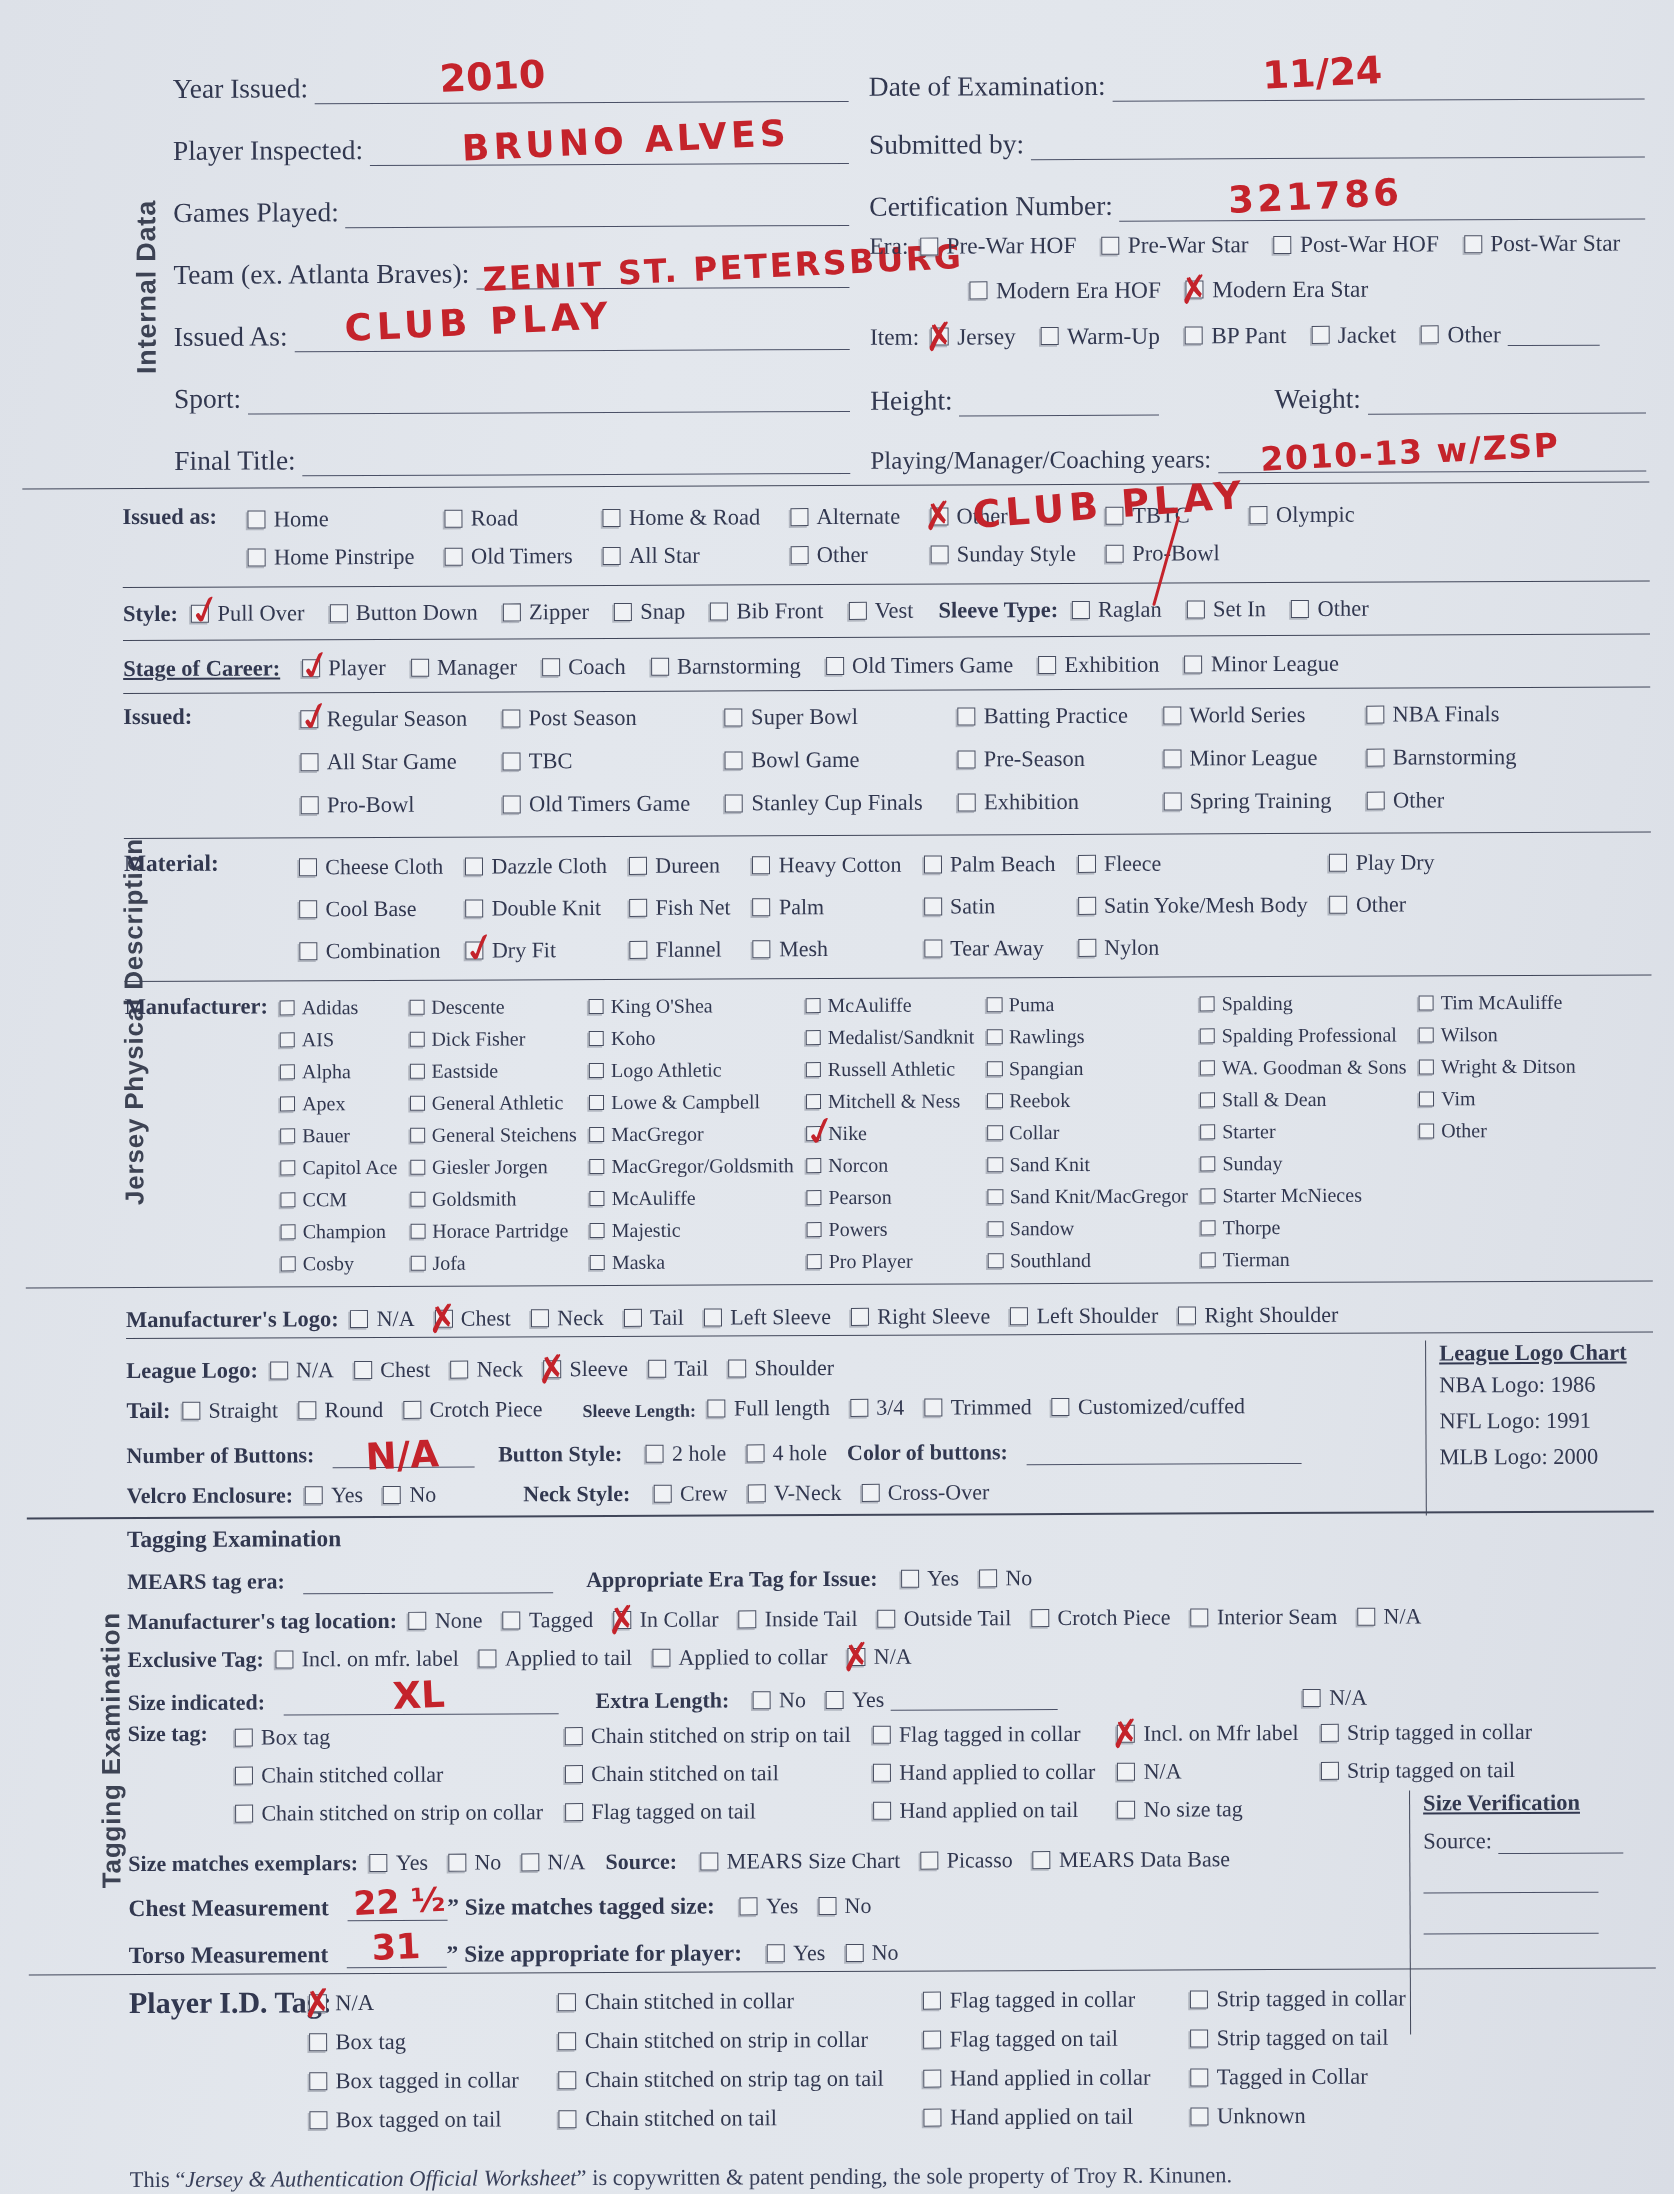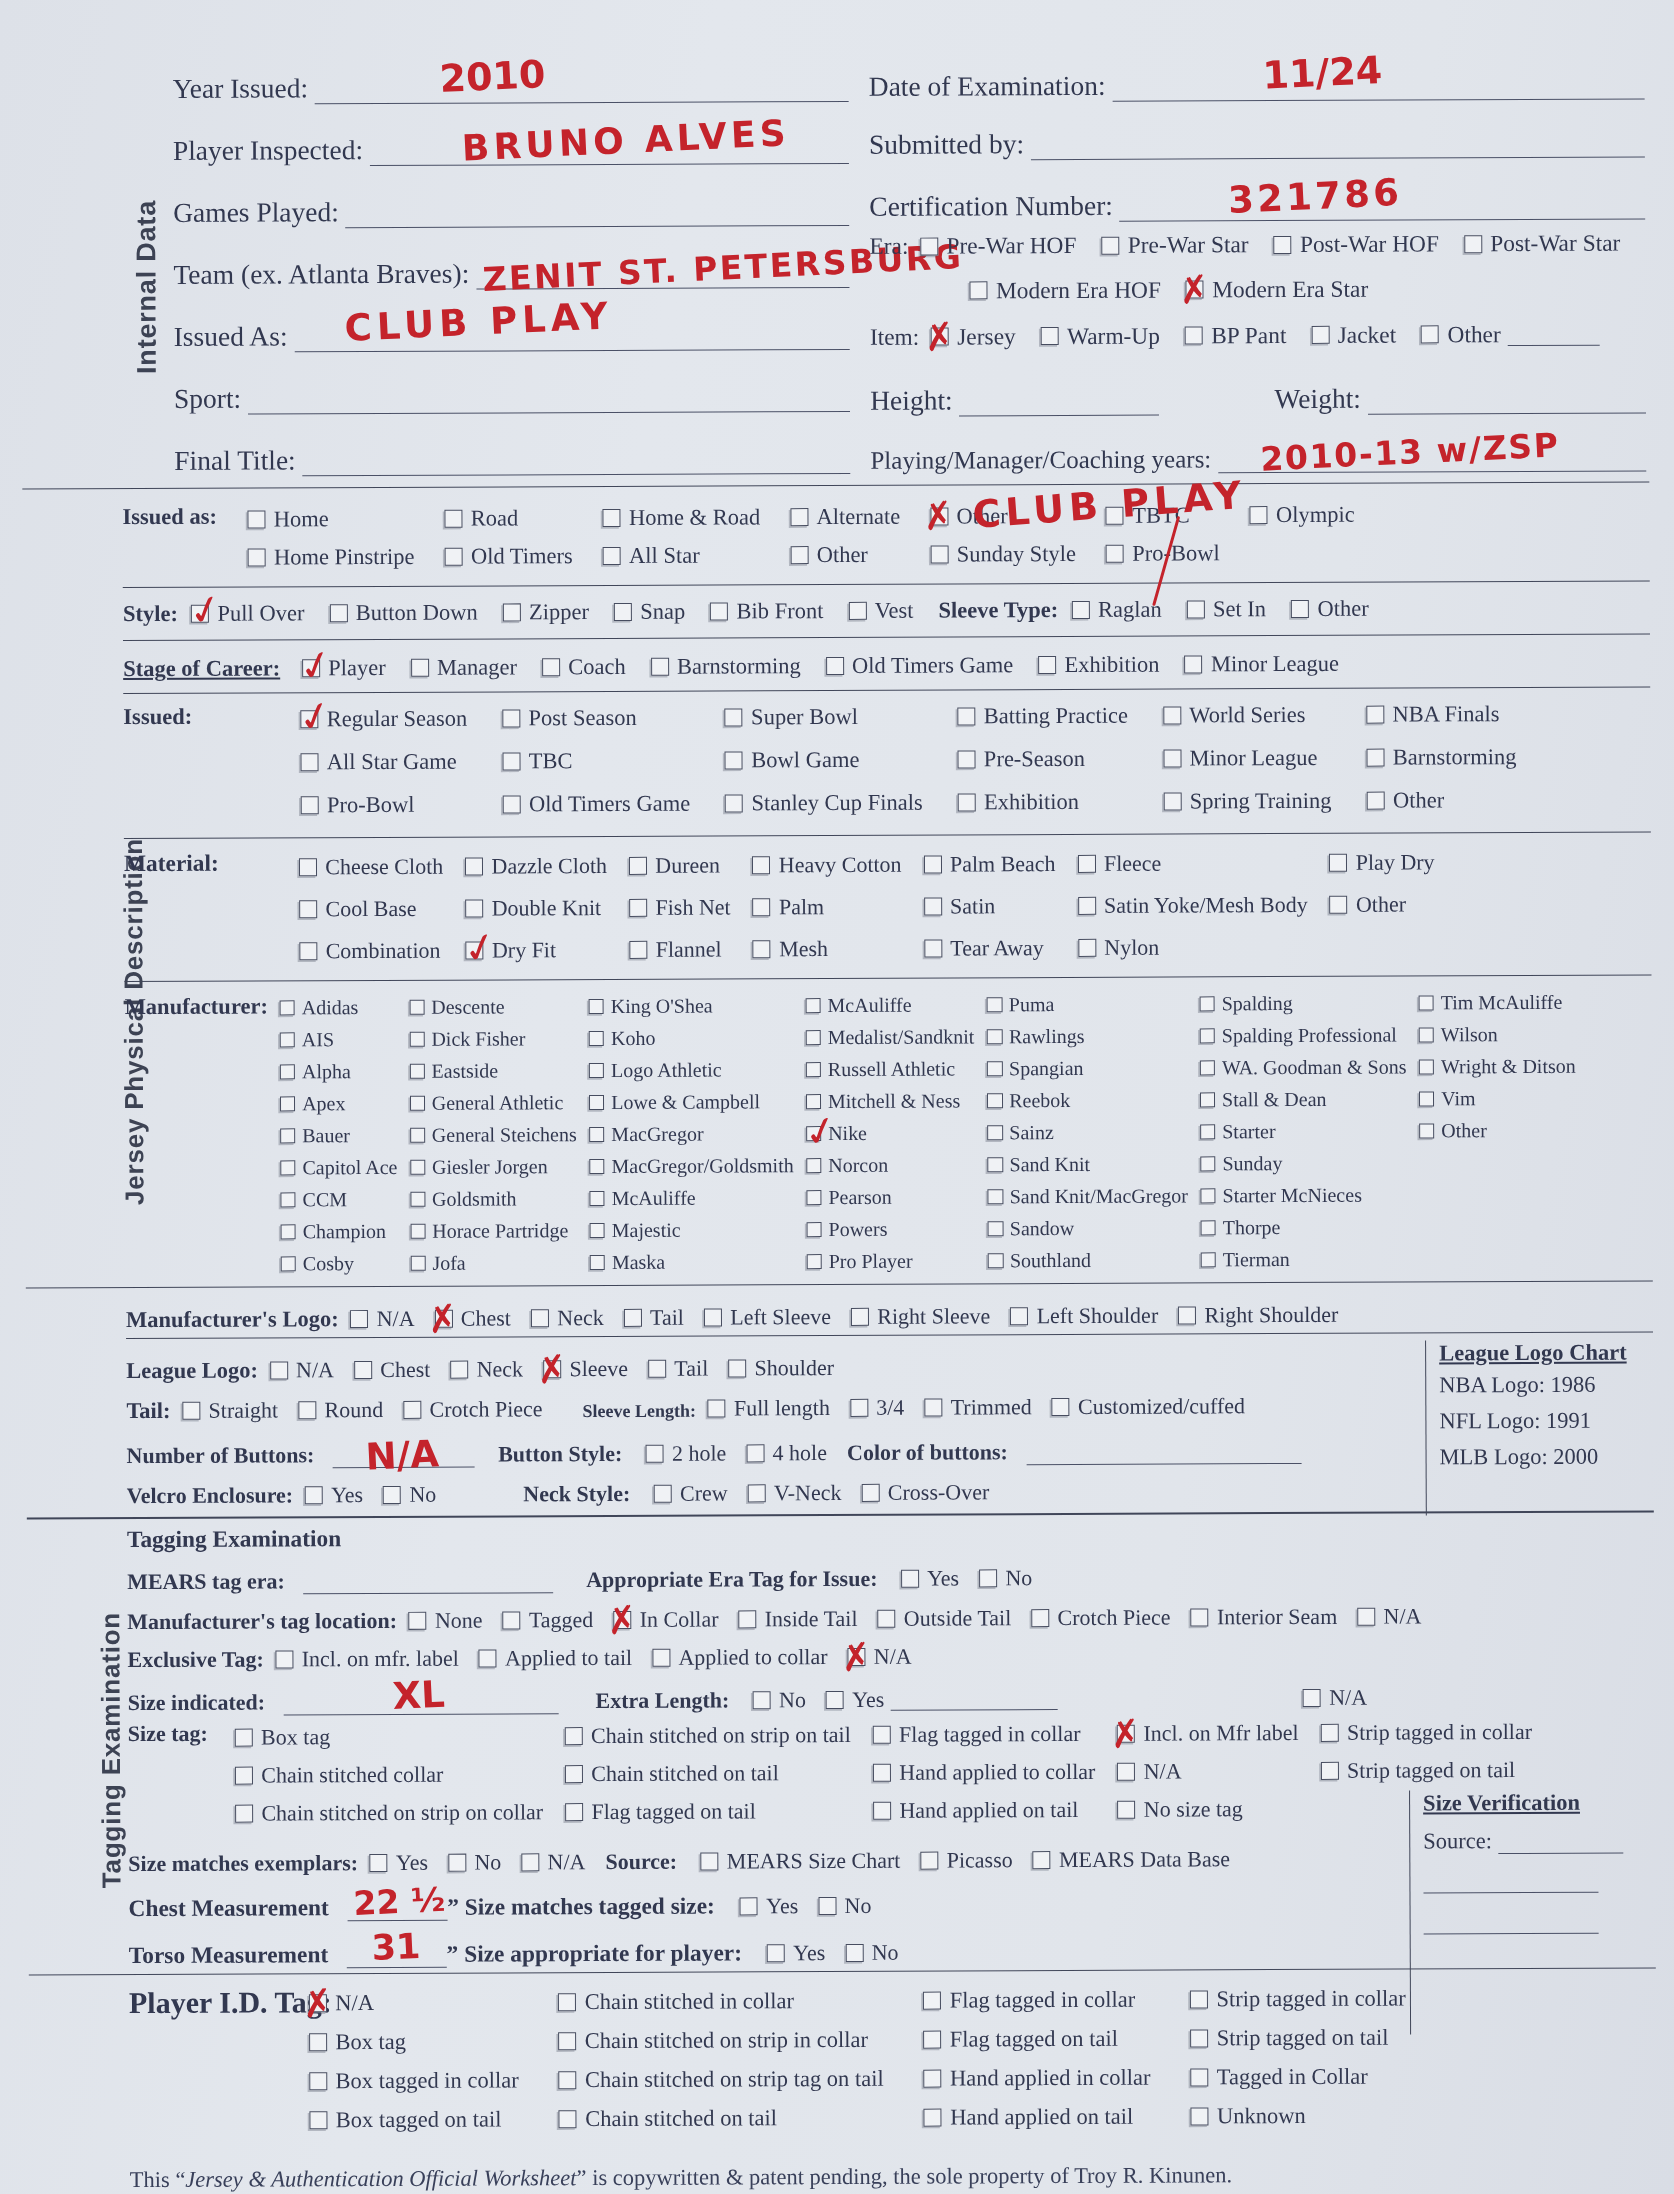--- a/index.html
+++ b/index.html
@@ -794,21 +794,21 @@
             <span class="opt">
               <span class="cb"></span>
               <span class="ot">Spangian</span>
             </span>
             <span class="opt">
               <span class="cb"></span>
               <span class="ot">Reebok</span>
             </span>
             <span class="opt">
               <span class="cb"></span>
-              <span class="ot">Sainz</span>
+              <span class="ot">Collar</span>
             </span>
             <span class="opt">
               <span class="cb"></span>
               <span class="ot">Sand Knit</span>
             </span>
             <span class="opt">
               <span class="cb"></span>
               <span class="ot">Sand Knit/MacGregor</span>
             </span>
             <span class="opt">

